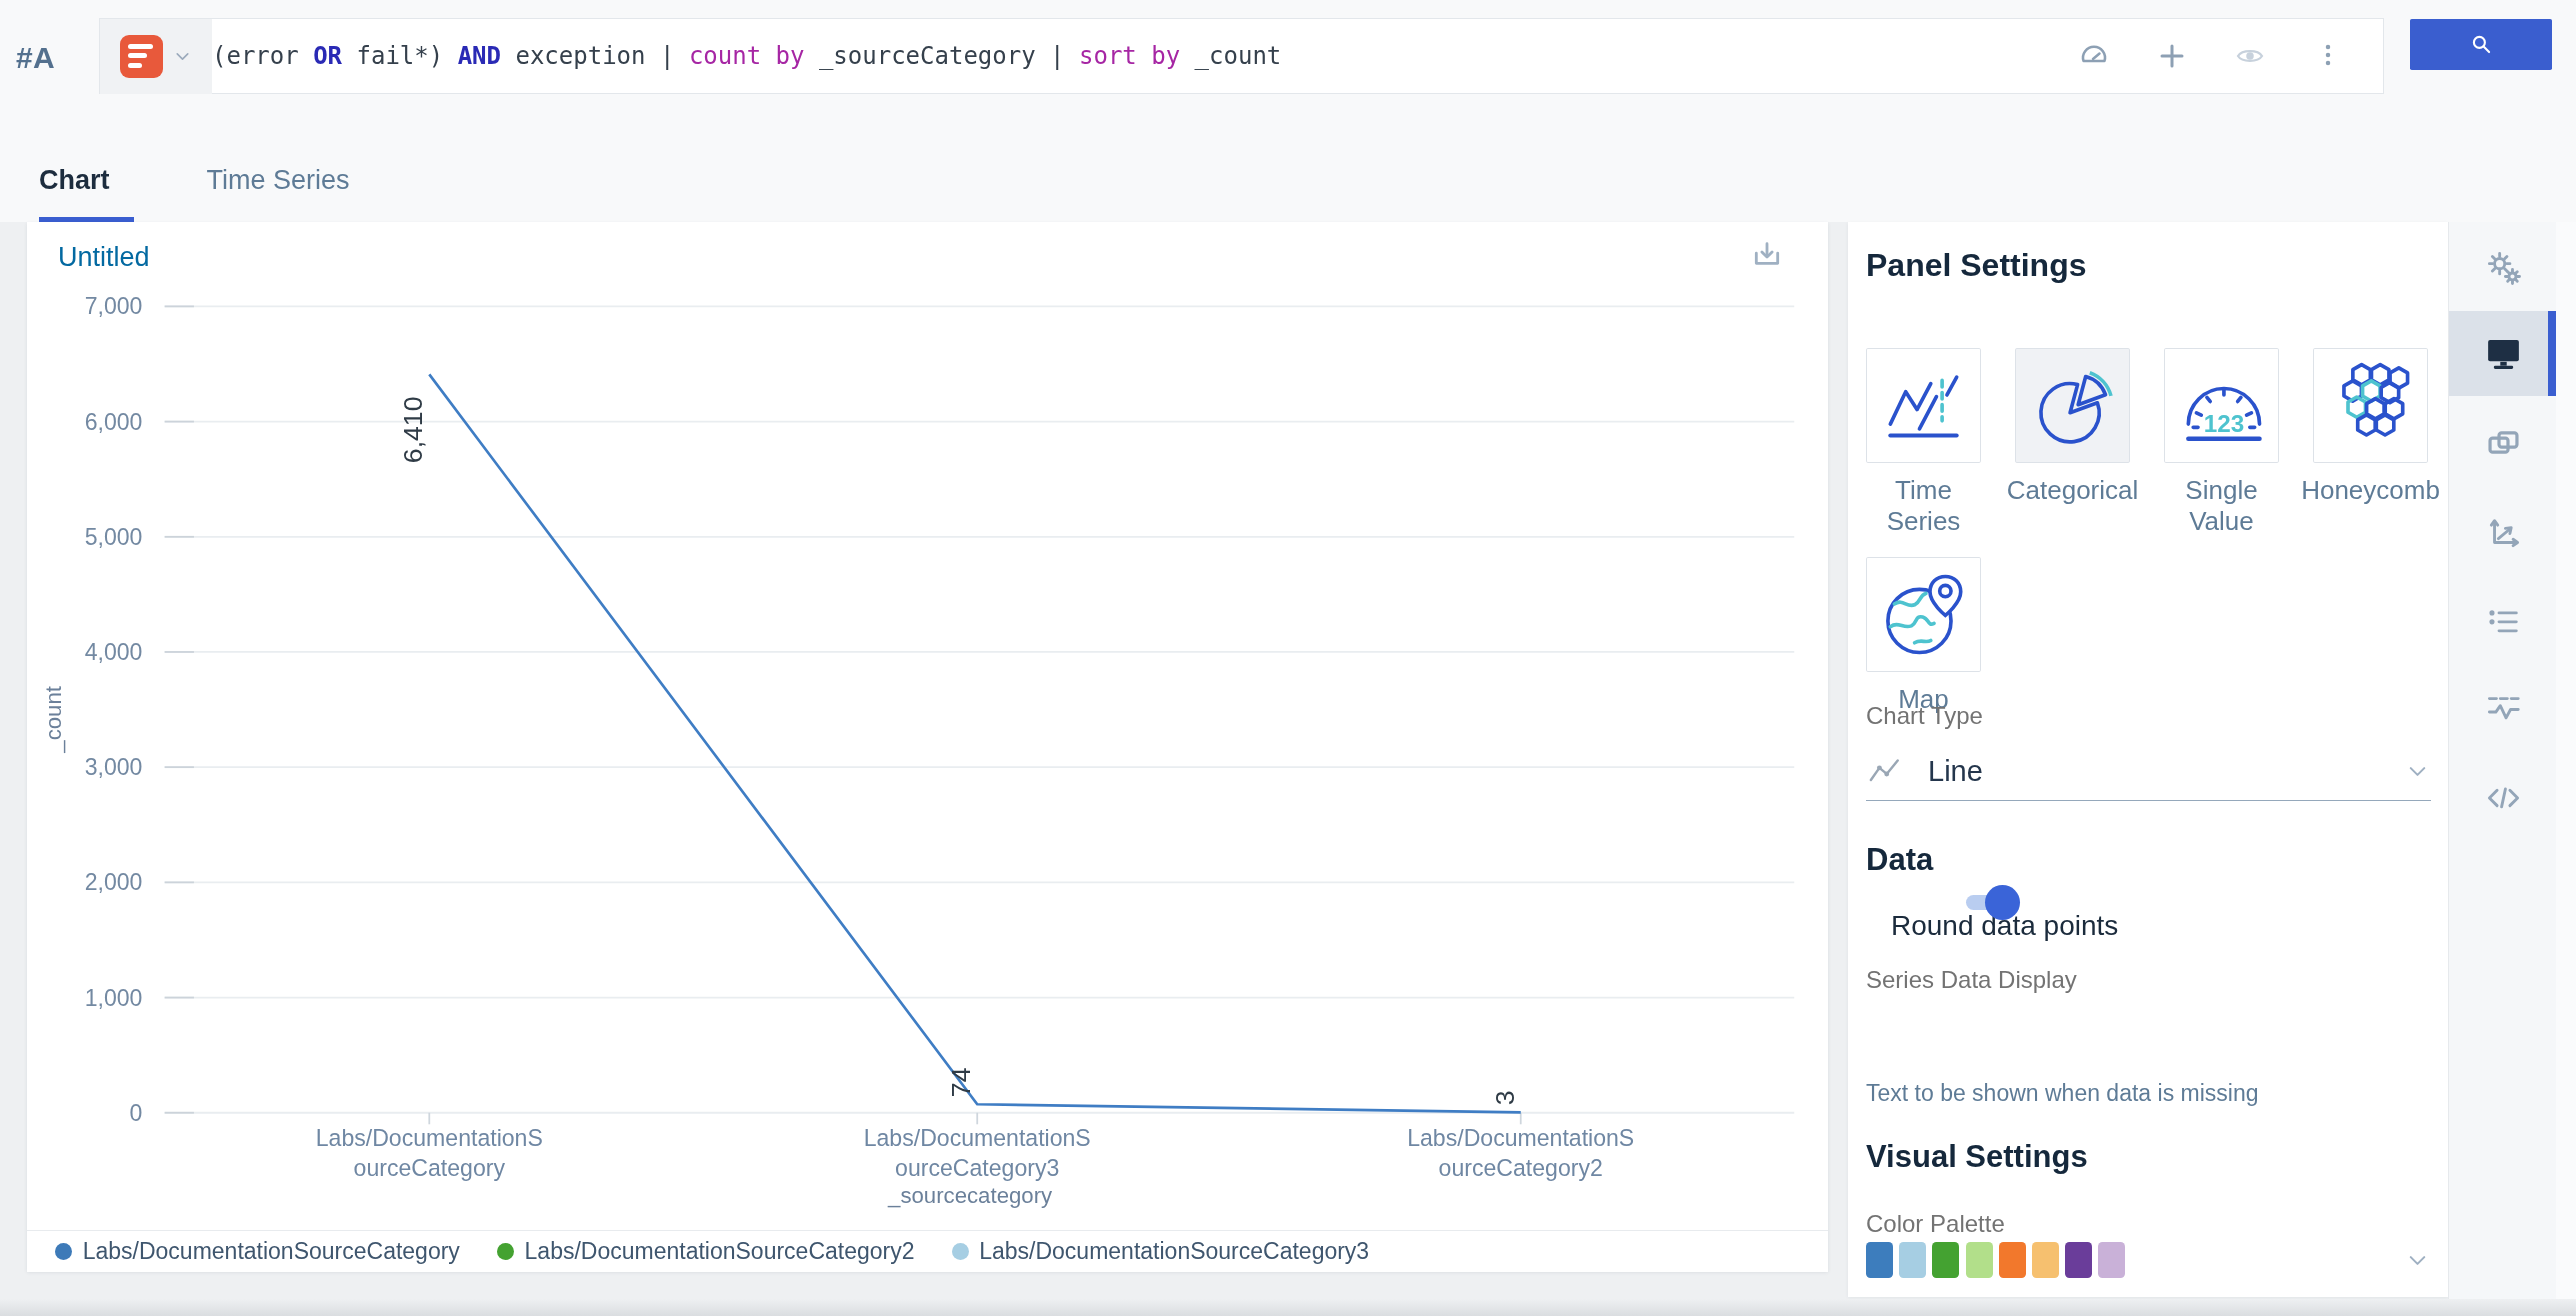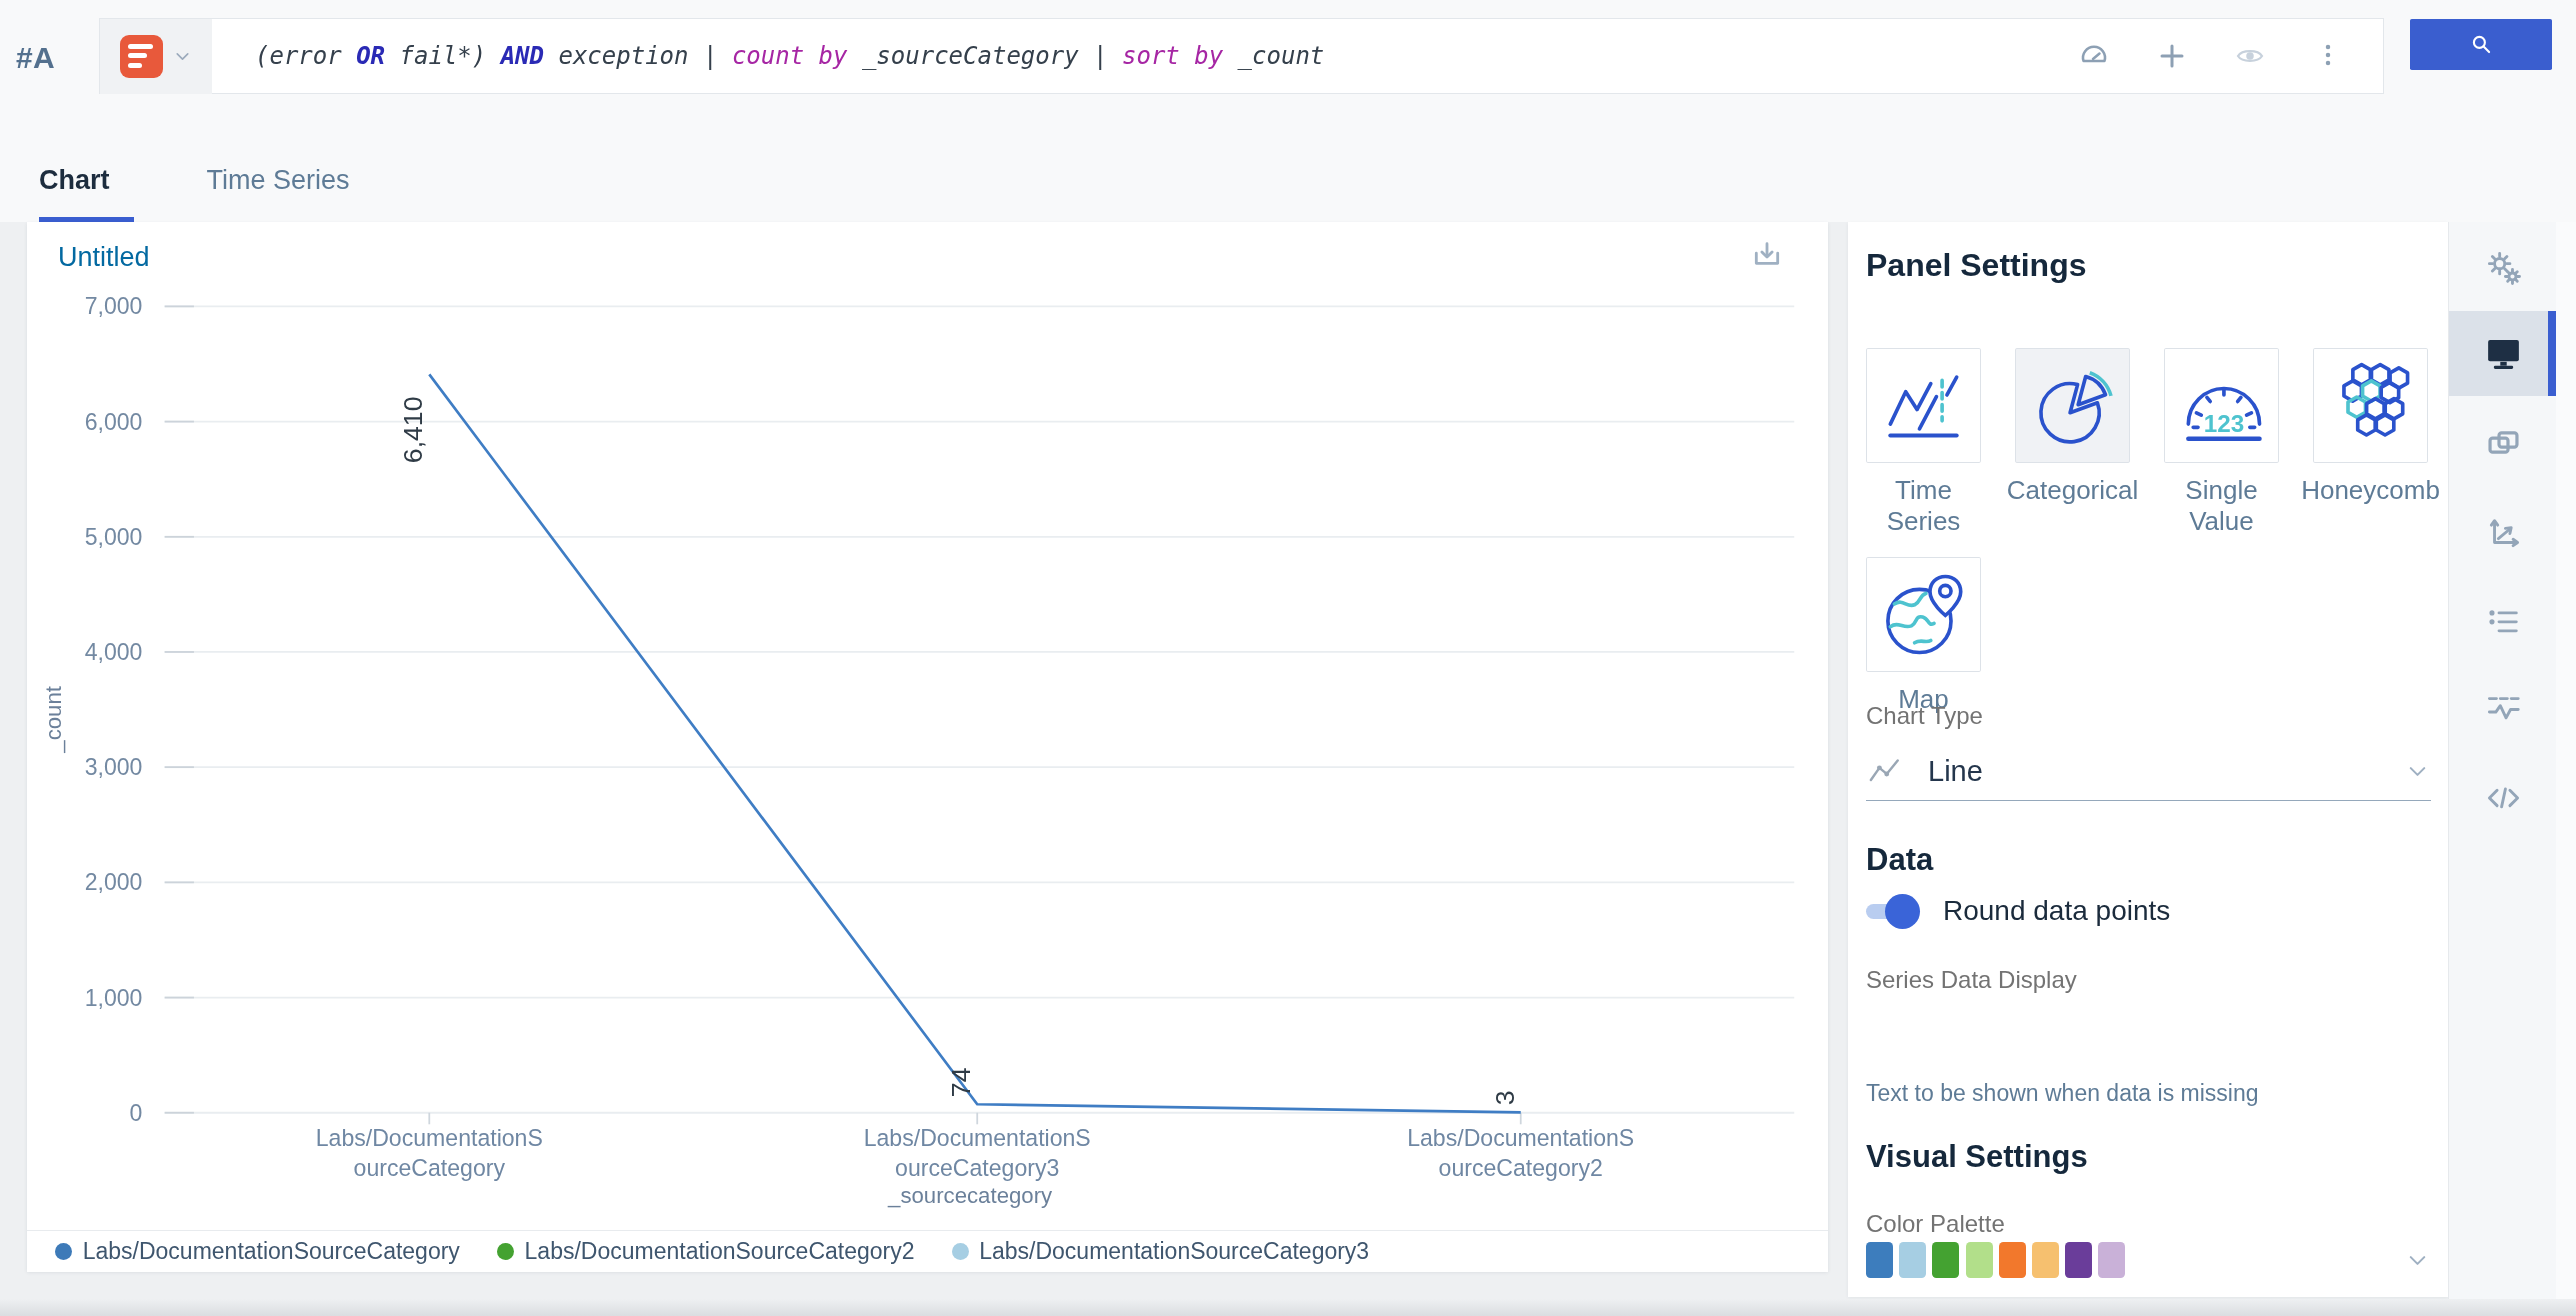--- a/index.html
+++ b/index.html
@@ -14,22 +14,22 @@
     font-size:30px;font-weight:700;color:#53708e;letter-spacing:0.4px;}
   .querybox{position:absolute;left:99px;top:18px;width:2285px;height:76px;background:#ffffff;
     border:0.9px solid #e3e7eb;display:flex;align-items:center;box-sizing:border-box;}
   .qicon-box{width:112px;height:75px;background:#f0f2f4;display:flex;align-items:center;justify-content:center;gap:9px;flex:0 0 auto;}
   .log-icon{width:43px;height:43px;background:#e8593b;border-radius:9px;position:relative;}
   .log-icon i{position:absolute;left:8px;height:5.3px;border-radius:2.7px;background:#ffffff;display:block;}
   .log-icon i:nth-child(1){top:9px;width:25px;}
   .log-icon i:nth-child(2){top:18.7px;width:19.5px;}
   .log-icon i:nth-child(3){top:28px;width:14px;}
   .qchevron{width:21px;height:21px;color:#9cabbc;}
-  .query-text{flex:1;padding-left:43px;font-family:"DejaVu Sans Mono",monospace;font-size:24px;
-    color:#35404c;white-space:nowrap;overflow:hidden;font-style:italic;}
+  .query-text{flex:1;font-family:"DejaVu Sans Mono",monospace;font-size:24px;
+    color:#35404c;white-space:nowrap;overflow:hidden;}
   .seg-keyword{color:#2a2ab5;font-weight:700;}
   .seg-operator{color:#a626a4;}
   .topbar-actions{display:flex;align-items:center;gap:46px;margin-right:39px;}
   .tb-icon{width:32px;height:32px;color:#8da0b4;cursor:pointer;}
   .tb-icon.dim{color:#c7d1dc;}
   .search-btn{position:absolute;left:2410px;top:18.7px;width:142px;height:51px;background:#3a5ecf;
     border:none;border-radius:1.8px;display:flex;align-items:center;justify-content:center;cursor:pointer;}
   .search-btn svg{width:27px;height:27px;color:#ffffff;}
   
   .tabstrip{position:absolute;left:0;top:115px;width:2576px;height:107px;background:#f8f9fa;
@@ -60,21 +60,21 @@
   .type-item.selected .type-card{background:#f0f2f5;}
   .type-card svg{width:89px;height:89px;}
   .type-label{margin-top:12.4px;font-size:26px;color:#5e7b96;text-align:center;}
   .rp-sublabel{position:absolute;left:18px;font-size:24px;color:#737373;}
   .charttype-row{position:absolute;left:18px;top:520px;width:565px;height:59px;display:flex;align-items:center;
     gap:23px;border-bottom:1.8px solid #95a8bb;cursor:pointer;box-sizing:border-box;}
   .charttype-row .mini{width:39px;height:39px;color:#9aa7b5;}
   .charttype-value{font-size:29px;color:#24364c;flex:1;}
   .chev{width:27px;height:27px;color:#9fb0c2;}
   .rp-h2{position:absolute;left:18px;font-size:31px;font-weight:700;color:#15283c;}
-  .toggle-row{position:absolute;left:18px;top:673px;display:flex;align-items:center;cursor:pointer;}
+  .toggle-row{position:absolute;left:18px;top:673px;display:flex;align-items:center;cursor:pointer;flex-direction:column;}
   .toggle{width:52px;height:15px;border-radius:8px;background:#b9cdf0;position:relative;flex:0 0 auto;}
   .toggle .knob{position:absolute;right:-1.8px;top:-9.8px;width:35px;height:35px;border-radius:50%;background:#3a64d8;}
   .toggle-label{margin-left:25px;font-size:28px;color:#1b2b3c;}
   .missing-input{position:absolute;left:18px;top:791px;width:565px;height:53px;border:none;outline:none;
     border-bottom:1.8px solid #8fa3b8;font-size:29px;color:#556;background:transparent;
     font-family:"Liberation Sans",sans-serif;}
   .missing-input::placeholder{color:#b8c3d1;}
   .rp-hint{position:absolute;left:18px;top:858px;font-size:23px;color:#5e7b96;}
   .palette-row{position:absolute;left:18px;top:1020px;width:565px;display:flex;align-items:center;cursor:pointer;}
   .swatches{display:flex;gap:6.2px;flex:1;}

